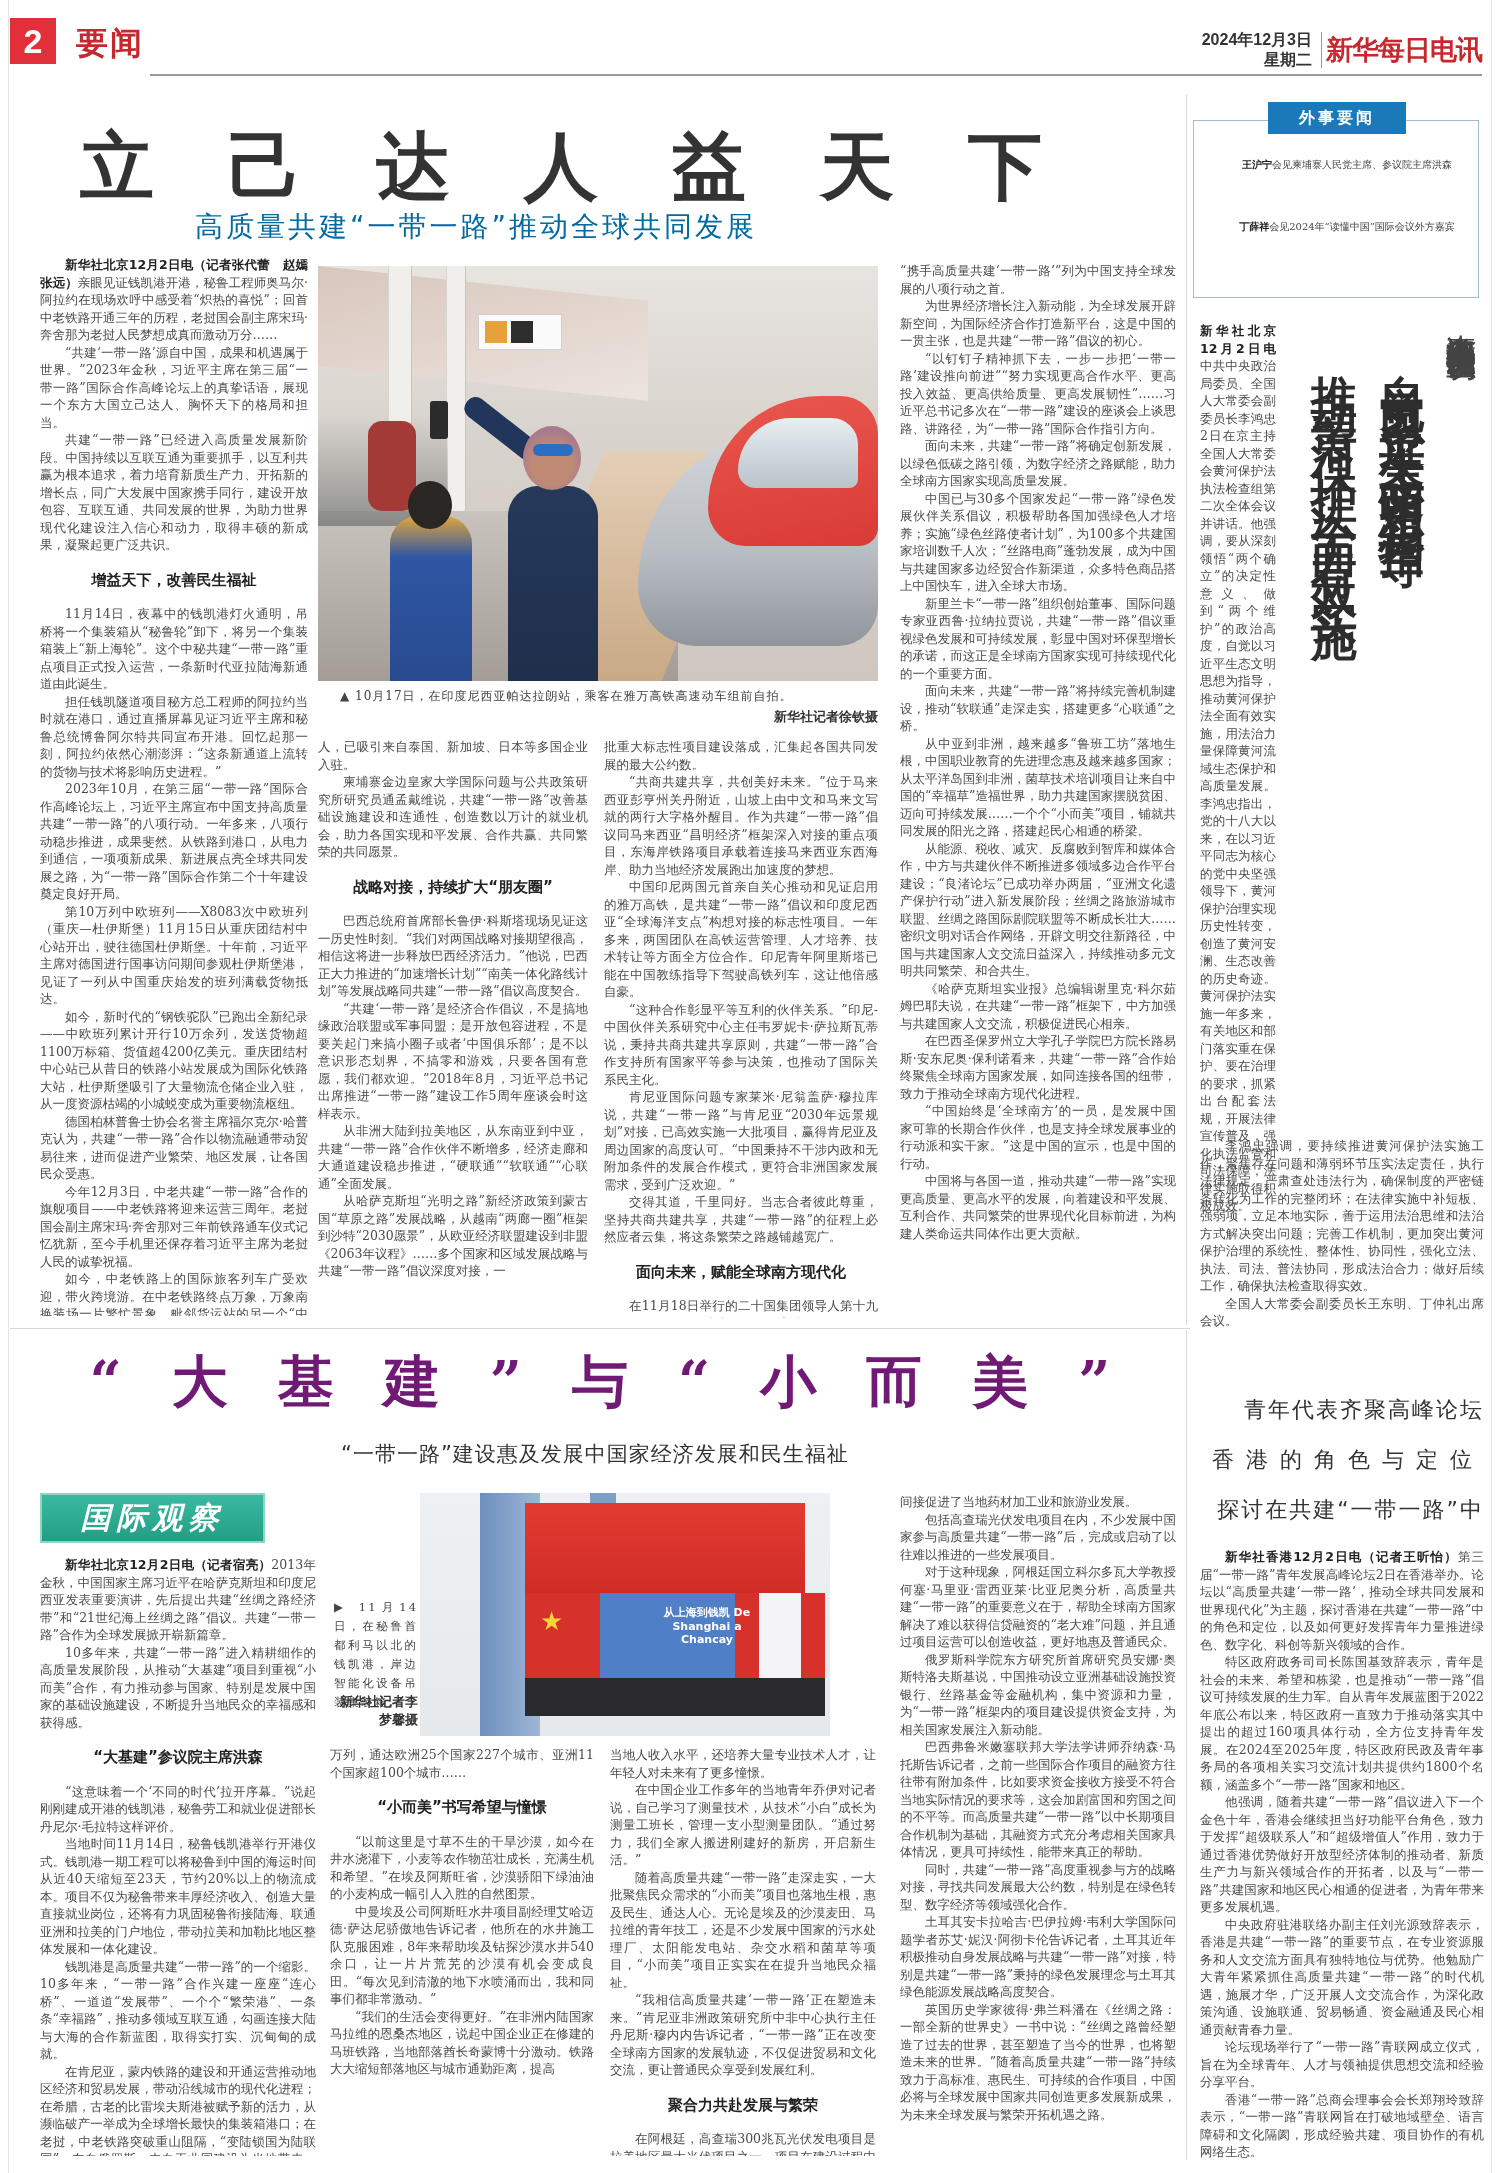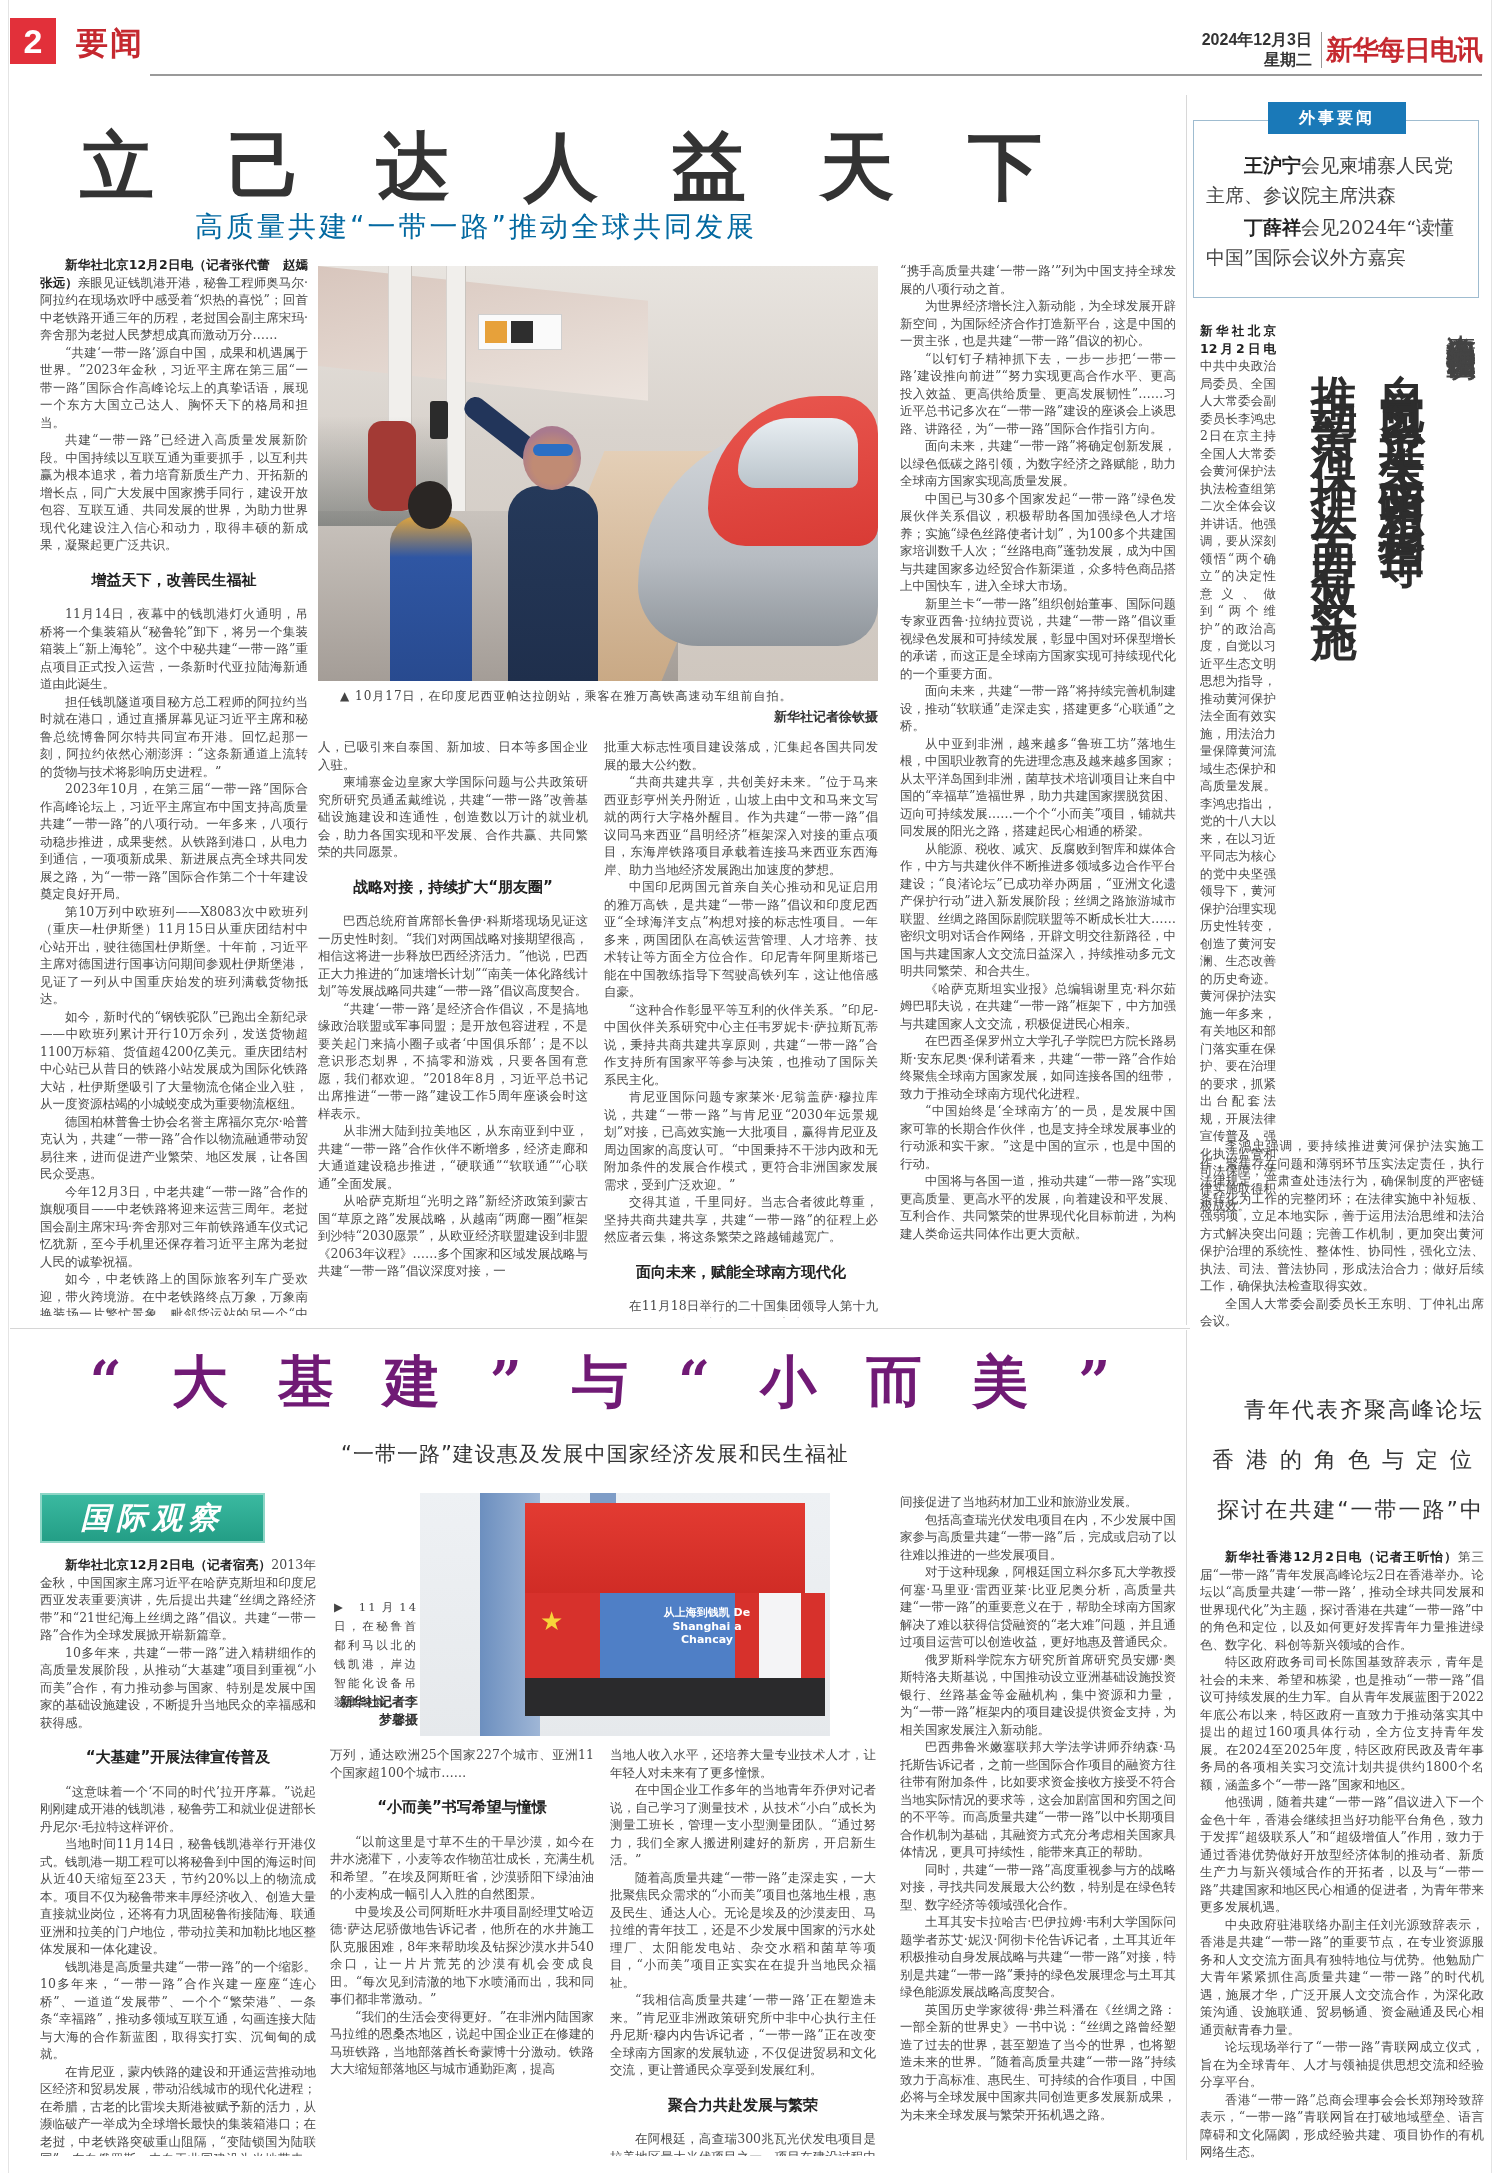--- a/index.html
+++ b/index.html
@@ -47,21 +47,21 @@
   .photo1 .boy { position:absolute; left:72px; top:250px; width:82px; height:165px; border-radius: 28px 28px 0 0; background: linear-gradient(180deg,#e1a53c 0%,#2f56a3 25%,#284a8f 100%); }
   .photo1 .boy-head { position:absolute; left:90px; top:215px; width:44px; height:48px; border-radius:50%; background:#2a2624; }
   .photo1 .backpack-red { position:absolute; left:50px; top:155px; width:48px; height:90px; border-radius:14px; background:#a33a35; }
   .photo1 .crowd { position:absolute; left:0; top:150px; width:130px; height:110px; background: linear-gradient(180deg,rgba(80,90,80,.0),rgba(60,70,70,.45)); }
   .cap1 { position: absolute; left: 340px; top: 688px; font-size: 12px; color: #444; font-family: "DejaVu Serif", serif; letter-spacing: 1px; }
   .credit1 { position: absolute; right: 622px; top: 708px; font-size: 13px; color: #333; font-weight: bold; font-family: "DejaVu Sans", sans-serif; margin-left: 20px; }
 
   
   .news-box { position: absolute; left: 1193px; top: 120px; width: 286px; height: 178px; border: 1px solid #9fbcd0; }
   .news-box-title { position: absolute; left: 1268px; top: 102px; width: 138px; height: 32px; background: #1a79b8; color: #fff; text-align: center; line-height: 32px; font-size: 16px; font-weight: bold; letter-spacing: 3px; font-family: "DejaVu Sans", sans-serif; }
-  .news-item { position: absolute; left: 1206px; width: 262px; font-size: 19px; line-height: 30px; color: #444; font-family: "DejaVu Serif", serif; text-indent: 2em; }
+  .news-item { position: absolute; left: 1206px; width: 262px; font-size: 10px; line-height: 30px; color: #444; font-family: "DejaVu Serif", serif; text-indent: 2em; text-align: center; }
   .news-item b { font-family: "DejaVu Sans", sans-serif; color: #222; }
 
   
   .vtitle { position: absolute; writing-mode: vertical-rl; font-family: "DejaVu Serif", serif; font-weight: bold; color: #2d2d2d; }
   .vt-kicker { left: 1440px; top: 310px; font-size: 30px; font-weight: normal; font-family: "DejaVu Sans", sans-serif; color: #444; letter-spacing: 1px; }
   .vt-main1 { left: 1372px; top: 338px; font-size: 46px; letter-spacing: 12px; }
   .vt-main2 { left: 1304px; top: 338px; font-size: 46px; letter-spacing: 20px; }
   .hr-col { position: absolute; left: 1200px; top: 322px; width: 76px; font-size: 12.5px; line-height: 17.5px; color: #4a4a4a; font-family: "DejaVu Serif", serif; text-align: justify; }
   .hr-col .dateline { font-weight: bold; color: #222; font-family: "DejaVu Sans", sans-serif; }
   .hr-wide { position: absolute; left: 1200px; top: 1137px; width: 284px; font-size: 12.5px; line-height: 17.5px; color: #4a4a4a; font-family: "DejaVu Serif", serif; text-align: justify; }
@@ -213,21 +213,21 @@
 
 <div class="divider" style="left:10px; top:1328px; width:1180px;"></div>
 
 <h2 class="hl2">“大基建”与“小而美”</h2>
 <div class="sub2">“一带一路”建设惠及发展中国家经济发展和民生福祉</div>
 <div class="intl-badge">国际观察</div>
 
 <div class="col" style="left:40px; top:1556px; width:276px; height:600px;">
   <p><span class="dateline">新华社北京12月2日电（记者宿亮）</span><span>2013年金秋，中国国家主席习近平在哈萨克斯坦和印度尼西亚发表重要演讲，先后提出共建“丝绸之路经济带”和“21世纪海上丝绸之路”倡议。共建“一带一路”合作为全球发展掀开崭新篇章。</span></p>
   <p>10多年来，共建“一带一路”进入精耕细作的高质量发展阶段，从推动“大基建”项目到重视“小而美”合作，有力推动参与国家、特别是发展中国家的基础设施建设，不断提升当地民众的幸福感和获得感。</p>
-  <div class="subhead">“大基建”开展法律宣传普及</div>
+  <div class="subhead">“大基建”参议院主席洪森</div>
   <p>“这意味着一个‘不同的时代’拉开序幕。”说起刚刚建成开港的钱凯港，秘鲁劳工和就业促进部长丹尼尔·毛拉特这样评价。</p>
   <p>当地时间11月14日，秘鲁钱凯港举行开港仪式。钱凯港一期工程可以将秘鲁到中国的海运时间从近40天缩短至23天，节约20%以上的物流成本。项目不仅为秘鲁带来丰厚经济收入、创造大量直接就业岗位，还将有力巩固秘鲁衔接陆海、联通亚洲和拉美的门户地位，带动拉美和加勒比地区整体发展和一体化建设。</p>
   <p>钱凯港是高质量共建“一带一路”的一个缩影。10多年来，“一带一路”合作兴建一座座“连心桥”、一道道“发展带”、一个个“繁荣港”、一条条“幸福路”，推动多领域互联互通，勾画连接大陆与大海的合作新蓝图，取得实打实、沉甸甸的成就。</p>
   <p>在肯尼亚，蒙内铁路的建设和开通运营推动地区经济和贸易发展，带动沿线城市的现代化进程；在希腊，古老的比雷埃夫斯港被赋予新的活力，从濒临破产一举成为全球增长最快的集装箱港口；在老挝，中老铁路突破重山阻隔，“变陆锁国为陆联国”；在白俄罗斯，中白工业园建设为当地带来一座现代化的工业园区；横跨欧亚大陆的中欧班列“连点成线”“织线成网”，累计开行超10</p>
 </div>
 
 <div class="photo2">
   <div class="crane-blue"></div>
   <div class="crane-blue2"></div>
   <div class="spreader"></div>

